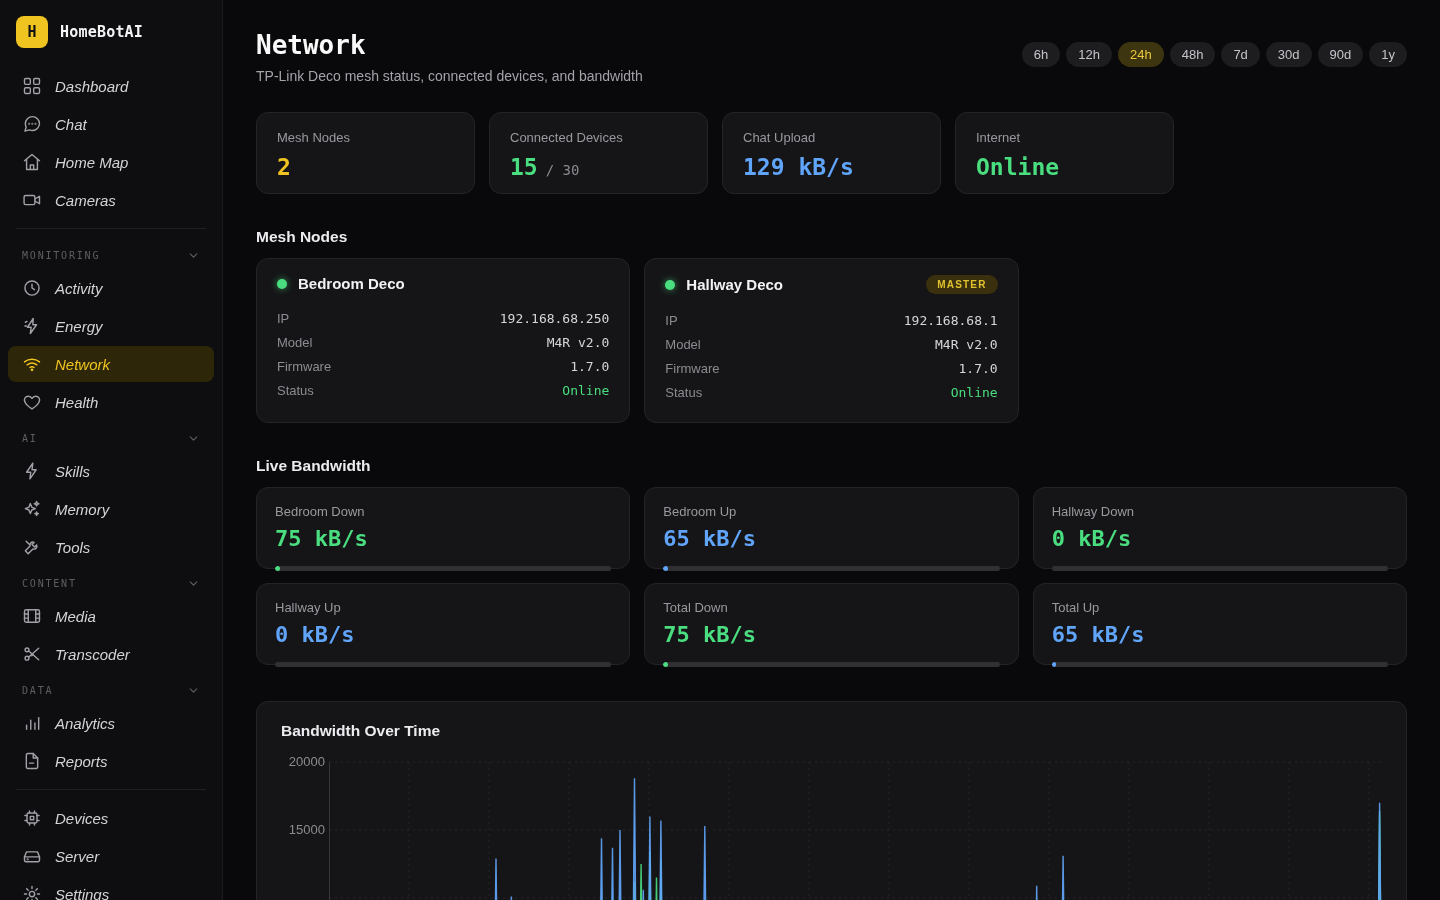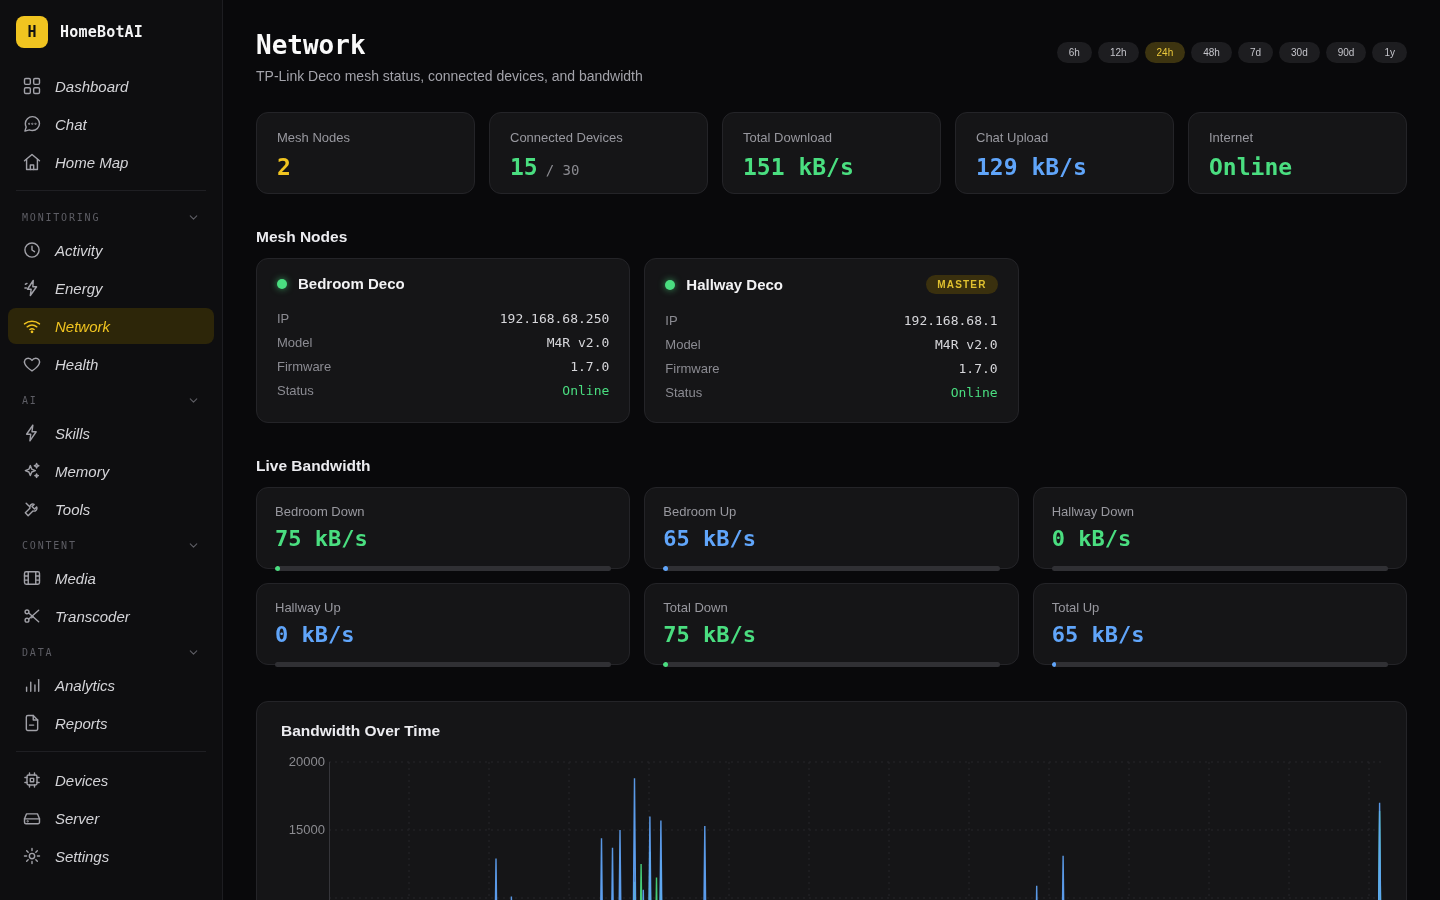--- a/index.html
+++ b/index.html
@@ -37,21 +37,21 @@
   .side-header svg { width:13px; height:13px; stroke:#5d5d64; fill:none; stroke-width:2; stroke-linecap:round; stroke-linejoin:round; }
 
   
   main { flex:1; padding:30px 33px 0; overflow:hidden; }
   .page-head { display:flex; justify-content:space-between; align-items:flex-start; margin-bottom:28px; }
   .page-title { font-family:"DejaVu Sans Mono", monospace; font-weight:bold; font-size:26px; color:#fafafa; }
   .page-sub { margin-top:8px; font-size:14px; color:#a3a3aa; }
   .ranges { display:flex; gap:6px; margin-top:12px; }
   .pill {
     padding:5px 12px; border-radius:999px; background:#1d1d20; color:#c4c4ca;
-    font-size:10px; cursor:pointer; white-space:nowrap;
+    font-size:13px; cursor:pointer; white-space:nowrap;
   }
   .pill.active { background:#3d3410; color:#ecc93c; }
 
   .stats { display:grid; grid-template-columns:repeat(5,1fr); gap:14px; margin-bottom:34px; }
   .card { background:#151517; border:1px solid #242428; border-radius:12px; }
   .stat-card { padding:17px 20px; height:82px; }
   .stat-label { font-size:13px; color:#98989f; margin-bottom:9px; }
   .stat-value-row { display:flex; align-items:baseline; gap:8px; }
   .stat-value { font-family:"DejaVu Sans Mono", monospace; font-weight:bold; font-size:23px; }
   .stat-suffix { font-family:"DejaVu Sans Mono", monospace; font-size:14px; color:#8a8a90; }
@@ -110,20 +110,27 @@
       </svg>
     <span>Chat</span>
   </div>
   <div class="nav-item">
     <svg viewBox="0 0 24 24">
         <path d="M3 10.5 12 3l9 7.5"></path>
         <path d="M5.5 8.8V21h13V8.8"></path>
         <path d="M10 21v-5.5h4V21"></path>
       </svg>
     <span>Home Map</span>
+  </div>
+  <div class="nav-item">
+    <svg viewBox="0 0 24 24">
+        <rect x="2.5" y="6.5" width="13" height="11" rx="2"></rect>
+        <path d="M15.5 10.8 21 7.5v9l-5.5-3.3"></path>
+      </svg>
+    <span>Cameras</span>
   </div>
 
   <div class="side-divider"></div>
 
   <div class="side-header">
     <span>MONITORING</span>
     <svg viewBox="0 0 24 24">
         <path d="M6 9l6 6 6-6"></path>
       </svg>
   </div>
@@ -291,27 +298,20 @@
       <div class="stat-value-row">
           <span class="stat-value" style="color: rgb(240, 196, 32);">2</span>
           <span class="stat-suffix"></span>
         </div>
     </div>
     <div class="card stat-card">
       <div class="stat-label">Connected Devices</div>
       <div class="stat-value-row">
           <span class="stat-value" style="color: rgb(74, 222, 128);">15</span>
           <span class="stat-suffix">/ 30</span>
-        </div>
-    </div>
-    <div class="card stat-card">
-      <div class="stat-label">Total Download</div>
-      <div class="stat-value-row">
-          <span class="stat-value" style="color: rgb(74, 222, 128);">151 kB/s</span>
-          <span class="stat-suffix"></span>
         </div>
     </div>
     <div class="card stat-card">
       <div class="stat-label">Chat Upload</div>
       <div class="stat-value-row">
           <span class="stat-value" style="color: rgb(96, 165, 250);">129 kB/s</span>
           <span class="stat-suffix"></span>
         </div>
     </div>
     <div class="card stat-card">

